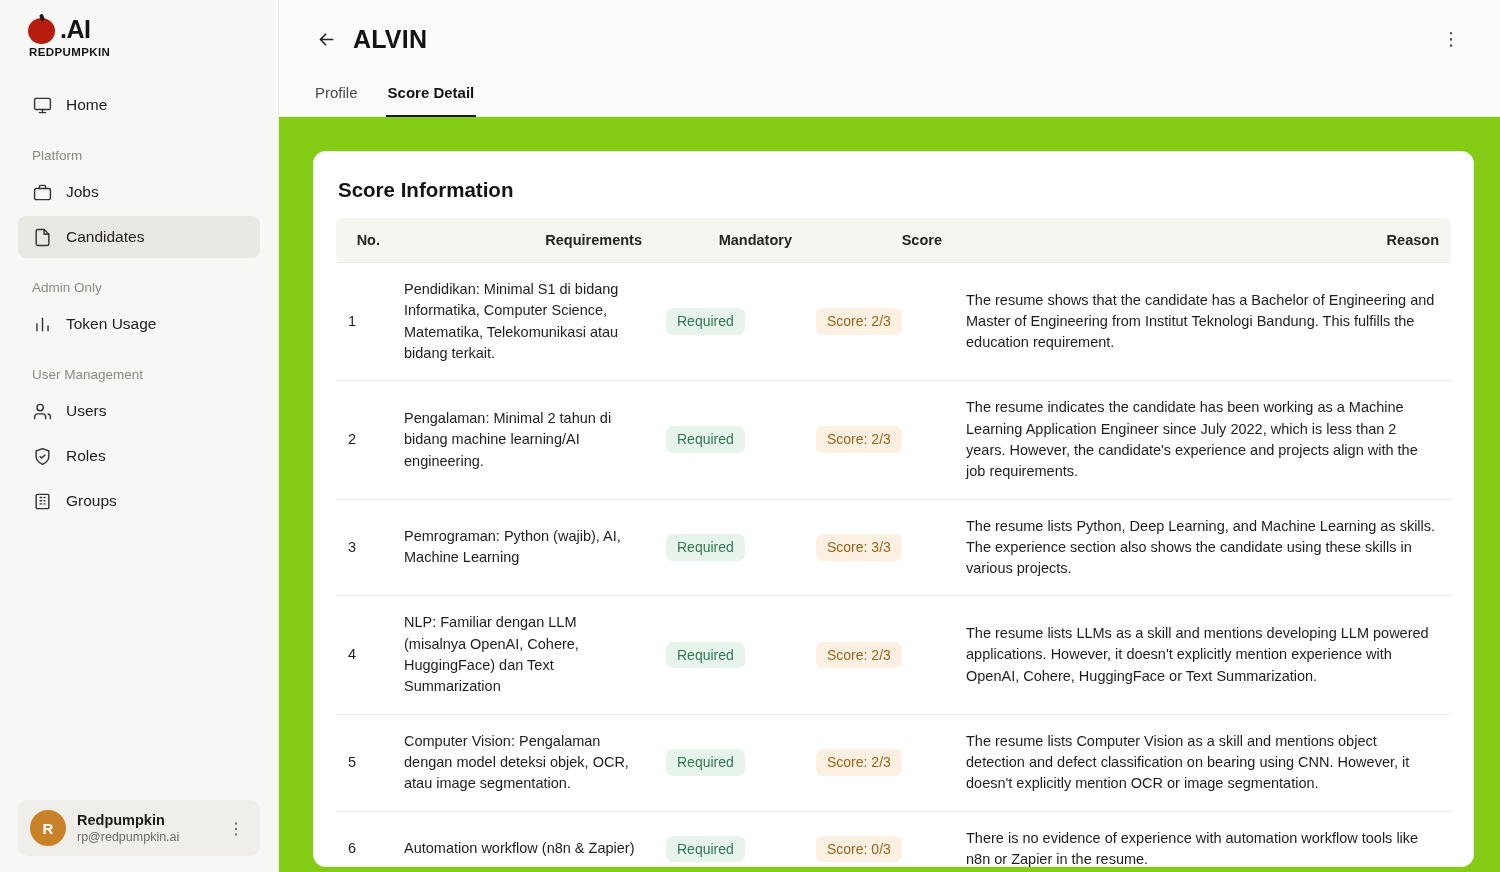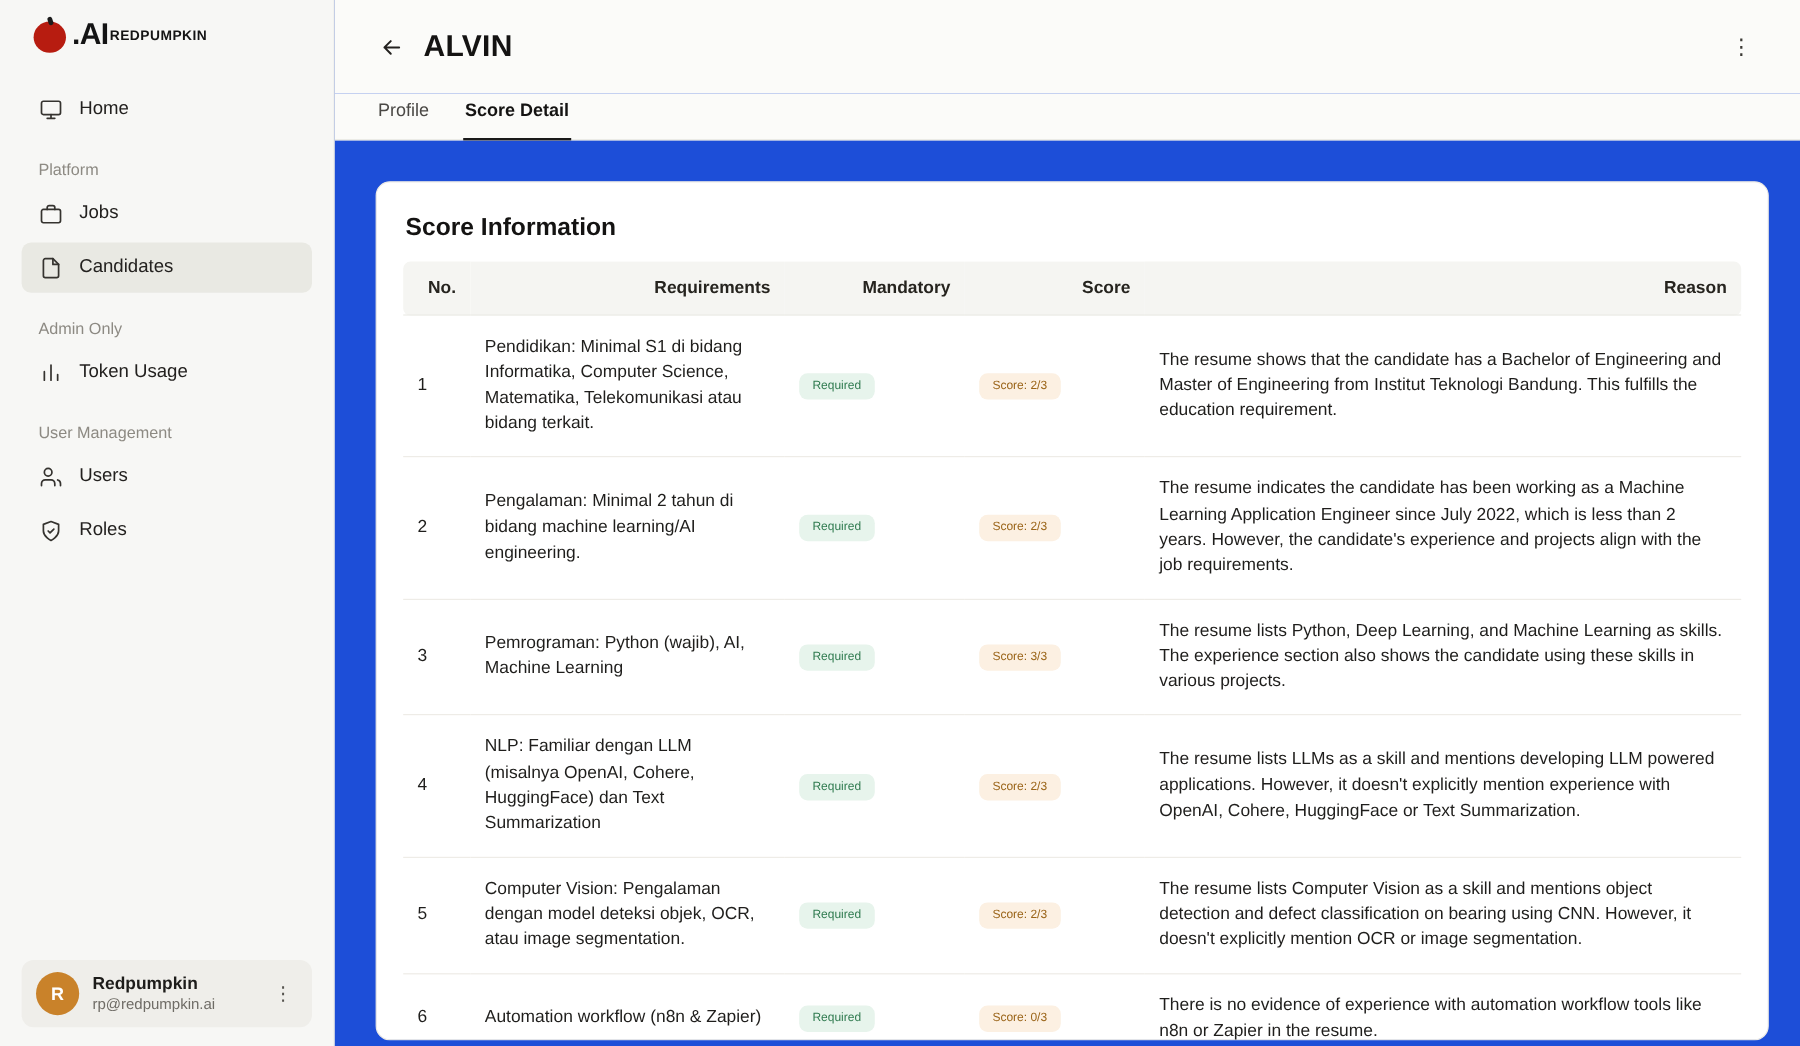--- a/index.html
+++ b/index.html
@@ -13,21 +13,21 @@
 
   
   .sidebar {
     width: 279px; height: 872px;
     background: #f7f7f5;
     border-right: 1px solid #e8e8e4;
     display: flex; flex-direction: column;
     position: relative;
   }
   .logo-wrap { padding: 14px 0 0 28px; }
-  .logo { display: flex; flex-direction: row; align-items: center; }
+  .logo { display: flex; flex-direction: column; align-items: flex-start; }
   .logo-top { display: flex; align-items: center; gap: 2px; }
   .logo-mark { width: 30px; height: 30px; position: relative; }
   .logo-mark .circle {
     position: absolute; left: 0; top: 4px;
     width: 27px; height: 26px; border-radius: 50%;
     background: #b71c10;
   }
   .logo-mark .stem {
     position: absolute; left: 12px; top: 0px;
     width: 4px; height: 7px; background: #1b1b1b; border-radius: 2px;
@@ -67,21 +67,21 @@
     background: #c9822a; color: #fff;
     display: flex; align-items: center; justify-content: center;
     font-size: 15px; font-weight: 600; flex: 0 0 auto;
   }
   .user-meta { flex: 1; min-width: 0; }
   .user-name { font-size: 14.5px; font-weight: 700; color: #1d1c1a; line-height: 1.25; }
   .user-mail { font-size: 12.5px; color: #6f6c66; line-height: 1.3; }
   .kebab { color: #55534e; font-size: 16px; letter-spacing: 1px; padding: 0 3px; }
 
   
-  .main { flex: 1; height: 872px; background: #1d4ed8; position: relative; overflow: hidden; }
+  .main { flex: 1; height: 872px; background: #84cc16; position: relative; overflow: hidden; }
   .topbar {
     height: 78px; display: flex; align-items: center;
     padding: 0 34px 0 32px; background: #fbfbf9;
   }
   .back-btn {
     width: 30px; height: 30px; display: flex; align-items: center; justify-content: center;
     color: #23211f; font-size: 20px; cursor: pointer; margin-right: 12px;
   }
   .page-title { font-size: 25px; font-weight: 700; color: #141312; letter-spacing: 0.2px; }
   .topbar-spacer { flex: 1; }
@@ -114,21 +114,21 @@
     border-bottom: 1px solid #eeece7; vertical-align: middle; line-height: 1.47;
   }
   .col-no { width: 56px; }
   .col-req { width: 262px; }
   .col-mand { width: 150px; }
   .col-score { width: 150px; }
   .col-reason { width: auto; }
 
   .pill {
     display: inline-block; padding: 5px 11px; border-radius: 7px;
-    font-size: 10px; font-weight: 500; line-height: 1.2;
+    font-size: 14px; font-weight: 500; line-height: 1.2;
   }
   .pill-required { background: #e7f4ec; color: #2f7a4f; }
   .pill-score { background: #fcf0e2; color: #9a6418; }
 </style>
 </head>
 <body>
 
 <div class="app">
 
   <aside class="sidebar">
@@ -208,20 +208,29 @@
       <div class="nav-item">
         <span class="nav-icon">
           <svg width="19" height="19" viewBox="0 0 24 24" fill="none" stroke="currentColor" stroke-width="1.8" stroke-linecap="round" stroke-linejoin="round">
             <path d="M12 22s8-4 8-10V5l-8-3-8 3v7c0 6 8 10 8 10z"></path>
               <path d="M9 12l2 2 4-4"></path>
           </svg>
         </span>
         <span>Roles</span>
       </div>
 
+      <div class="nav-item">
+        <span class="nav-icon">
+          <svg width="19" height="19" viewBox="0 0 24 24" fill="none" stroke="currentColor" stroke-width="1.8" stroke-linecap="round" stroke-linejoin="round">
+            <rect x="4" y="3" width="16" height="18" rx="1.5"></rect>
+              <path d="M9 7h2M9 11h2M9 15h2M14 7h1M14 11h1M14 15h1"></path>
+          </svg>
+        </span>
+        <span>Groups</span>
+      </div>
     </nav>
 
     <div class="user-card">
       <div class="avatar">R</div>
       <div class="user-meta">
         <div class="user-name">Redpumpkin</div>
         <div class="user-mail">rp@redpumpkin.ai</div>
       </div>
       <div class="kebab">⋮</div>
     </div>

